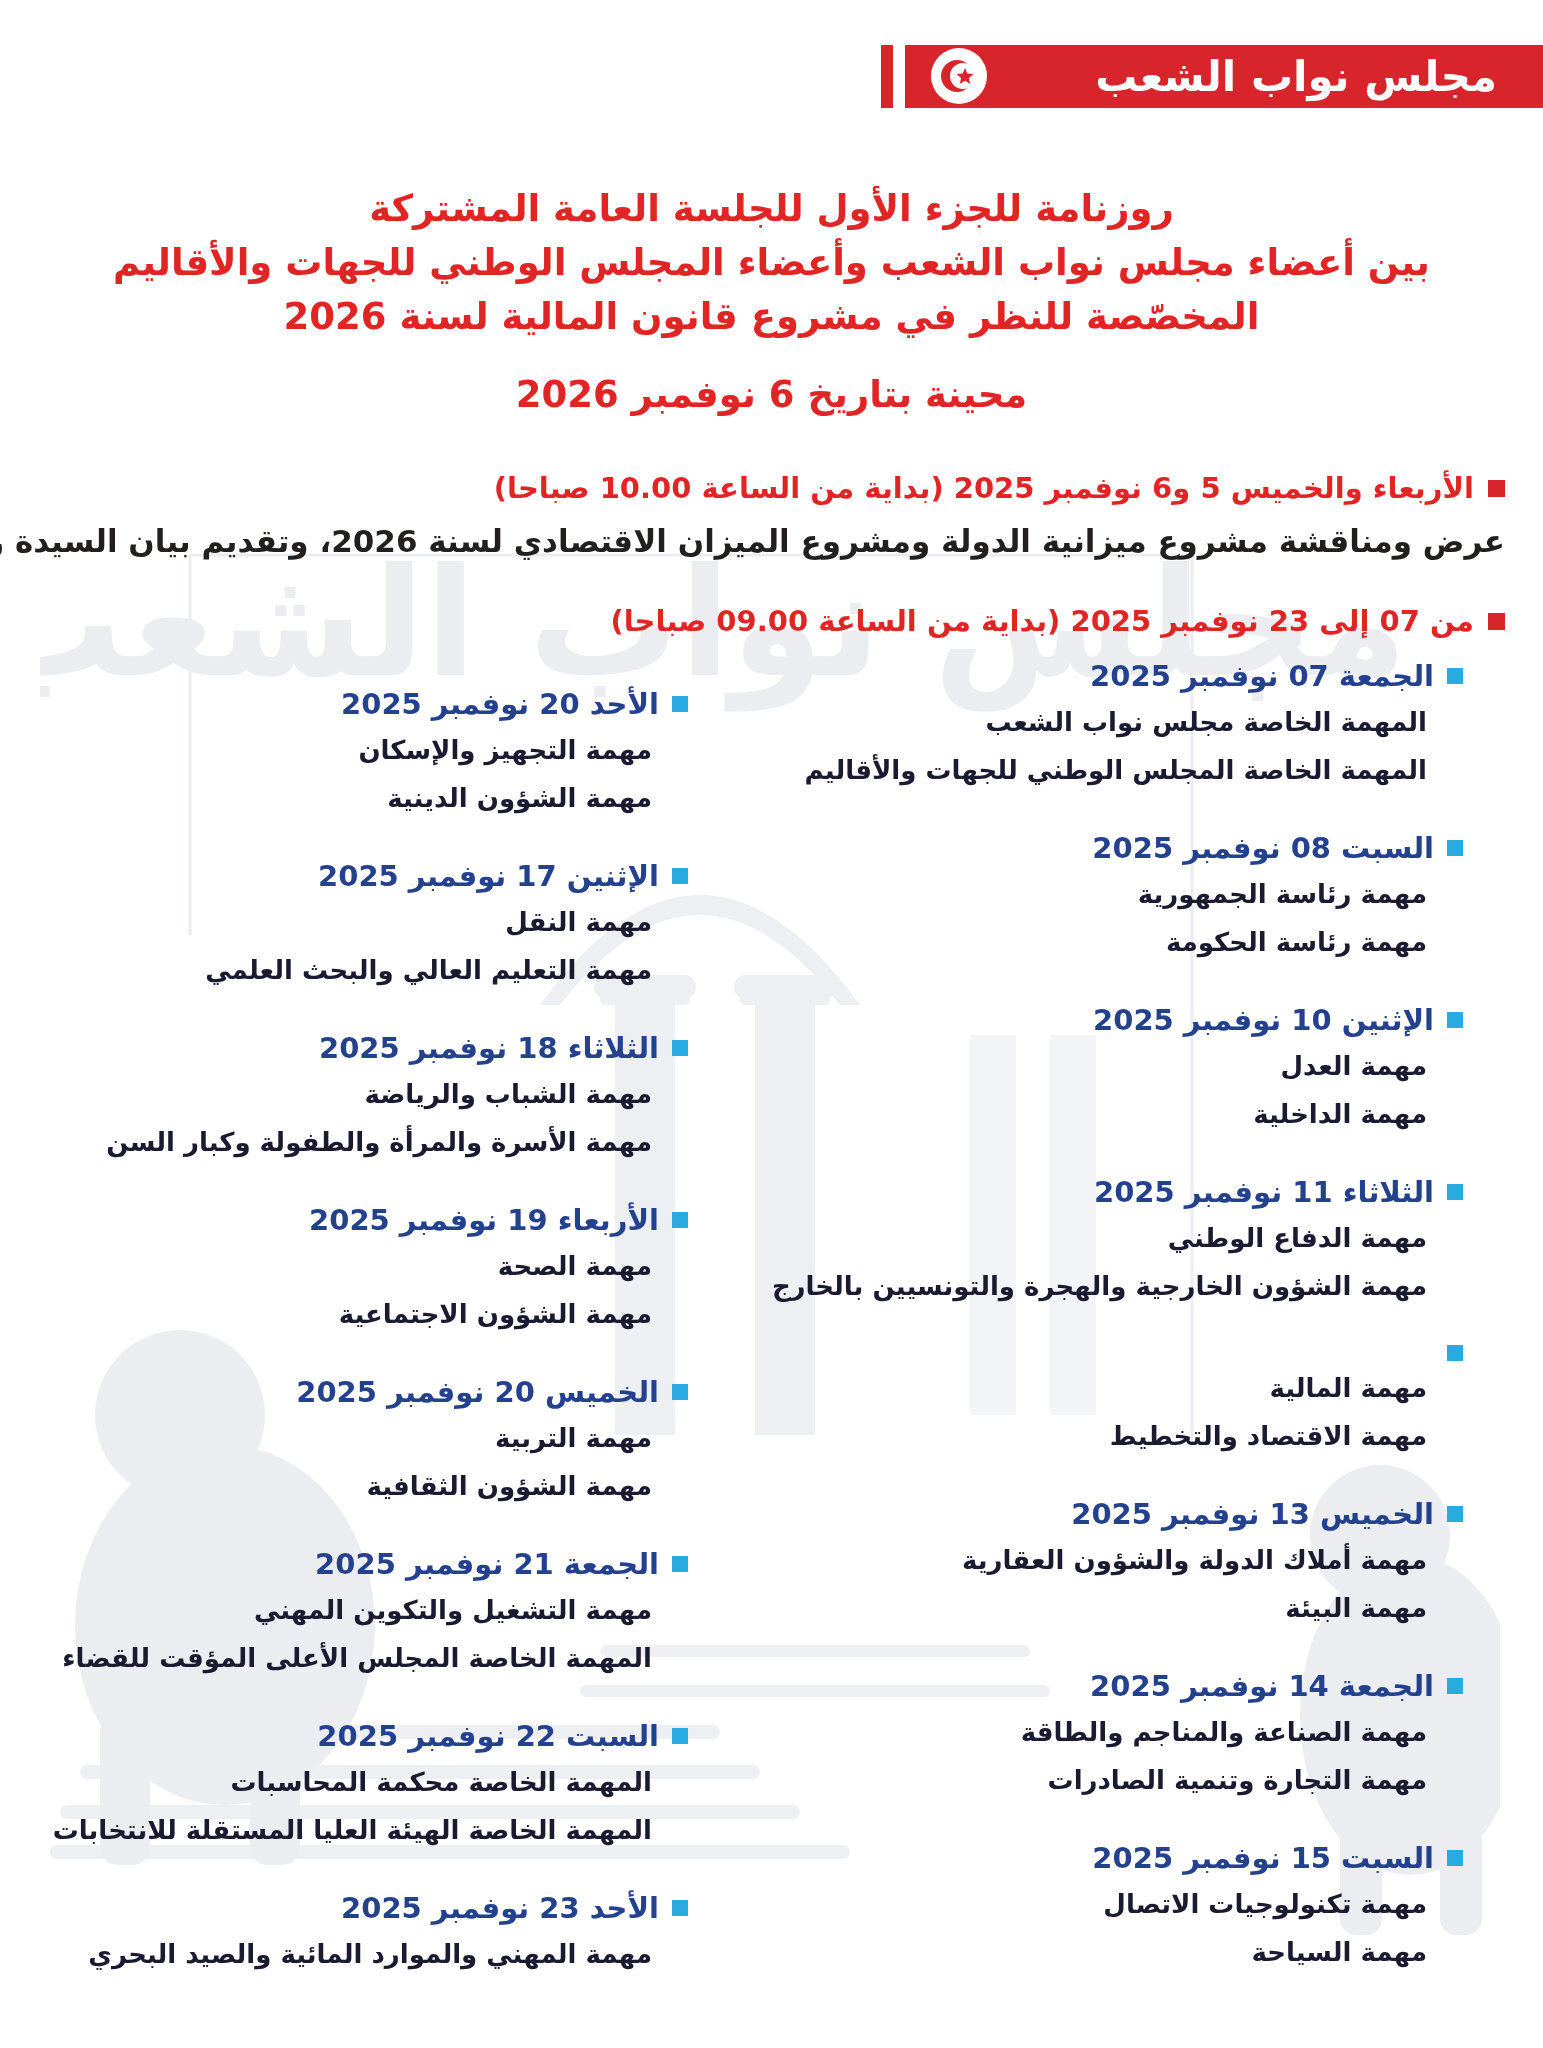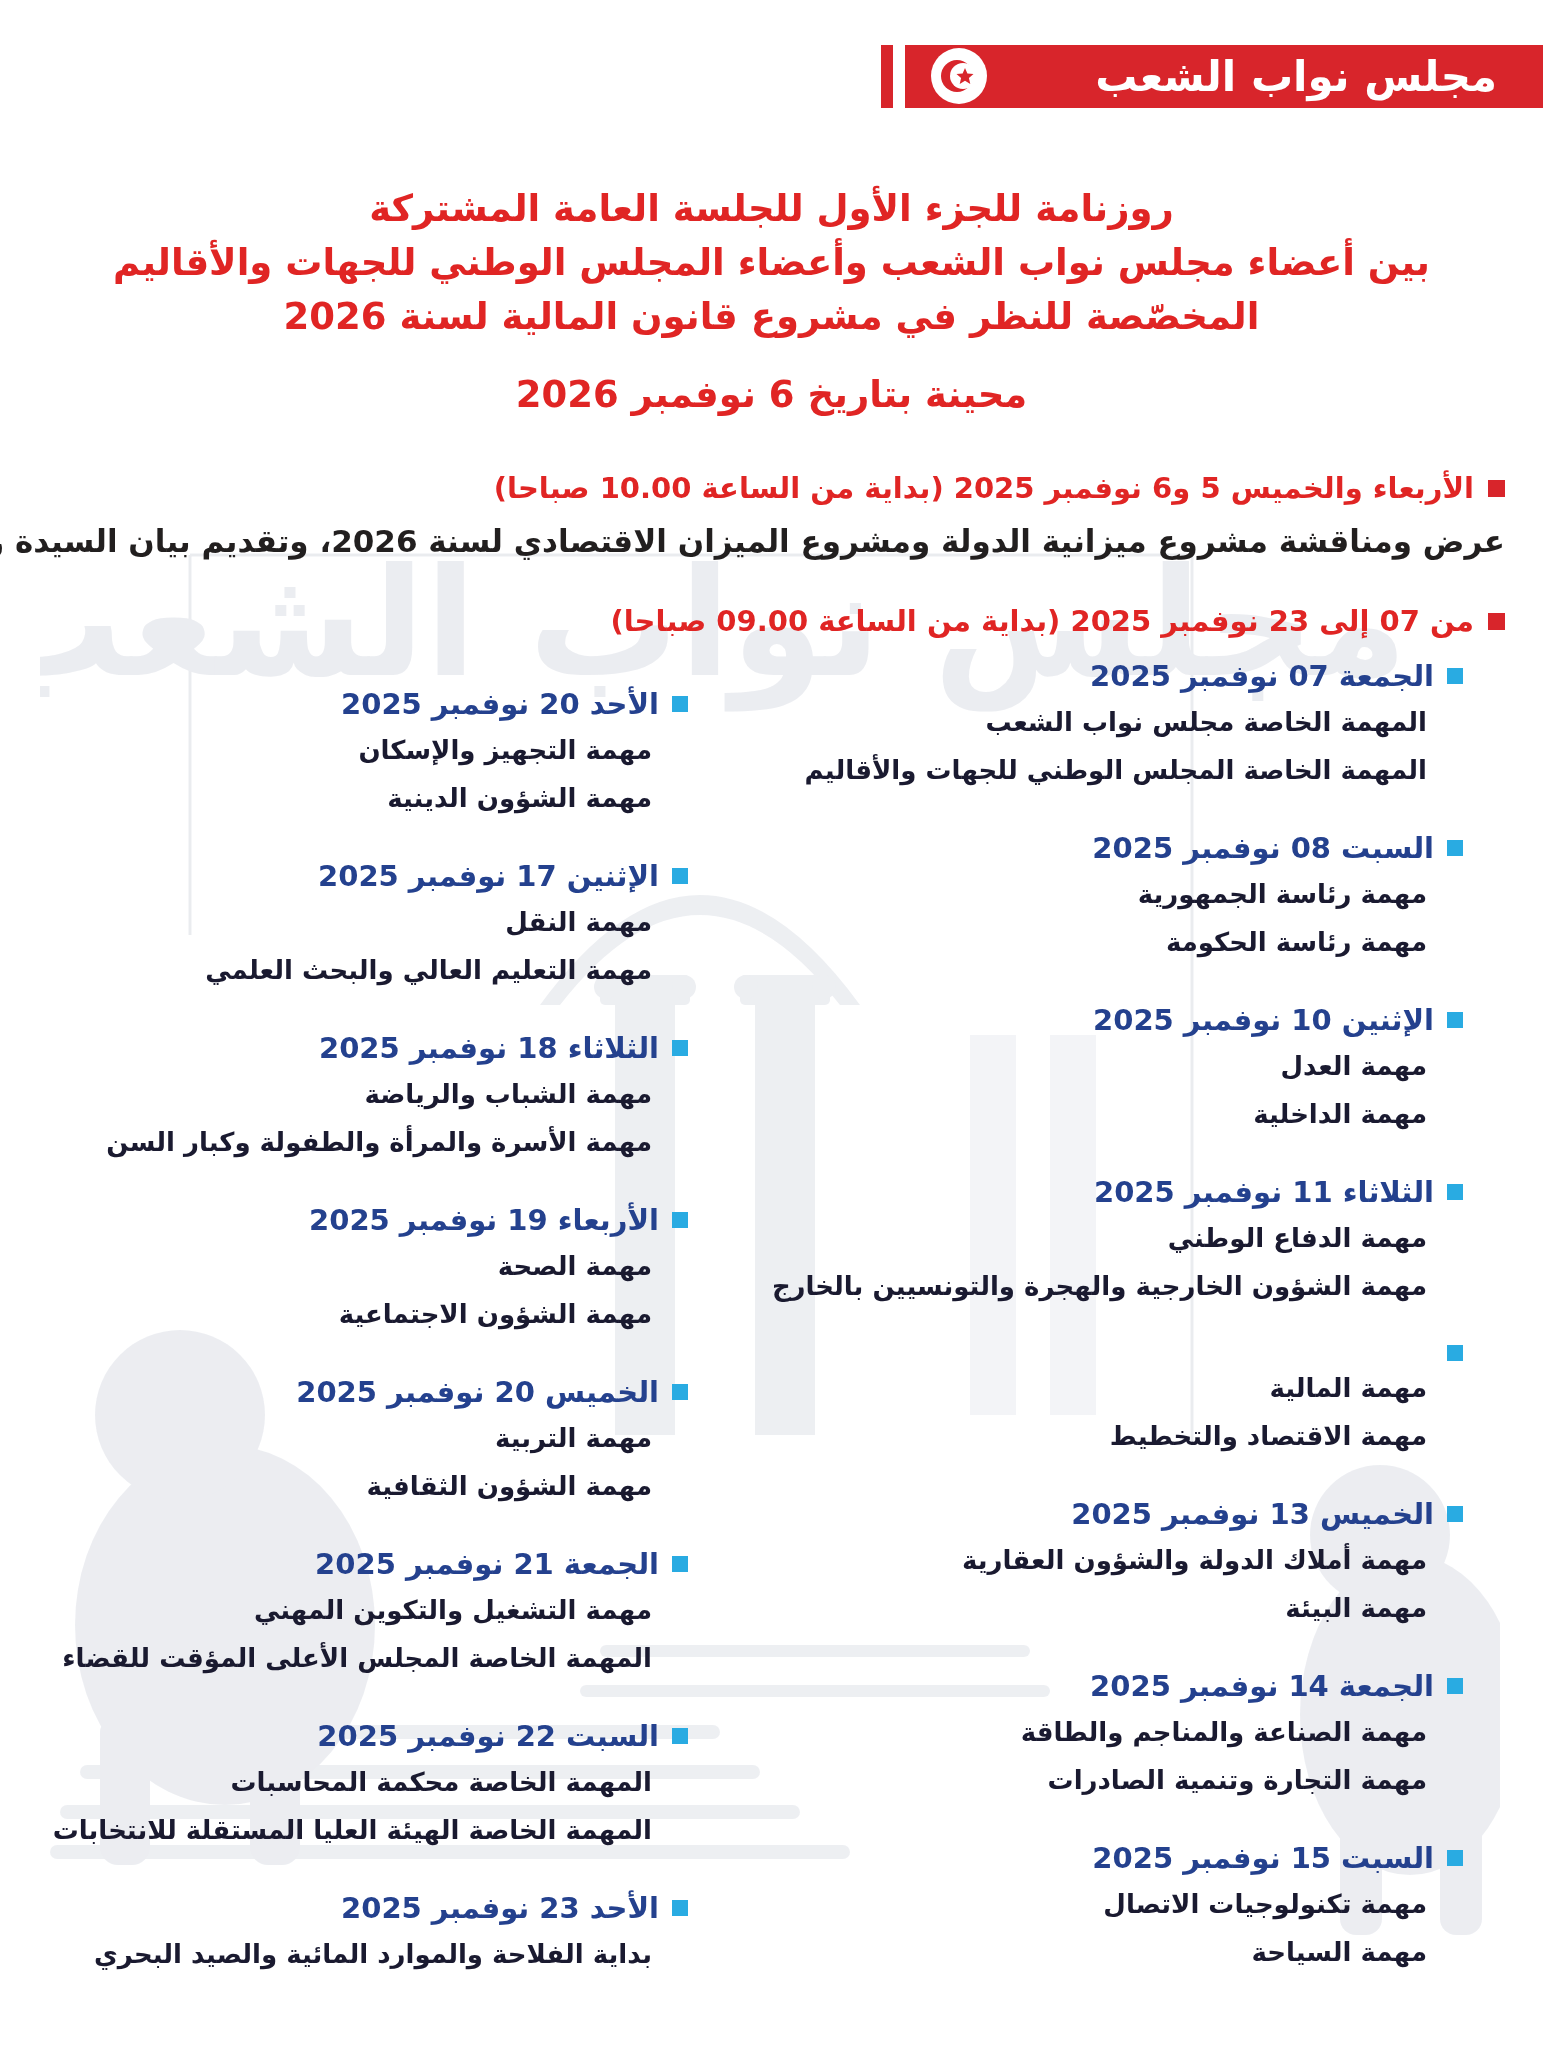--- a/index.html
+++ b/index.html
@@ -257,17 +257,17 @@
             <span>السبت 22 نوفمبر 2025</span>
           </div>
           <div class="entry-task">المهمة الخاصة محكمة المحاسبات</div>
           <div class="entry-task">المهمة الخاصة الهيئة العليا المستقلة للانتخابات</div>
         </div>
         <div class="entry">
           <div class="entry-date">
             <span class="sq"></span>
             <span>الأحد 23 نوفمبر 2025</span>
           </div>
-          <div class="entry-task">بداية الفلاحة والموارد المائية والصيد البحري</div>
+          <div class="entry-task">مهمة المهني والموارد المائية والصيد البحري</div>
         </div>
       </div>
   </div>
 </div>
 
 </body></html>

